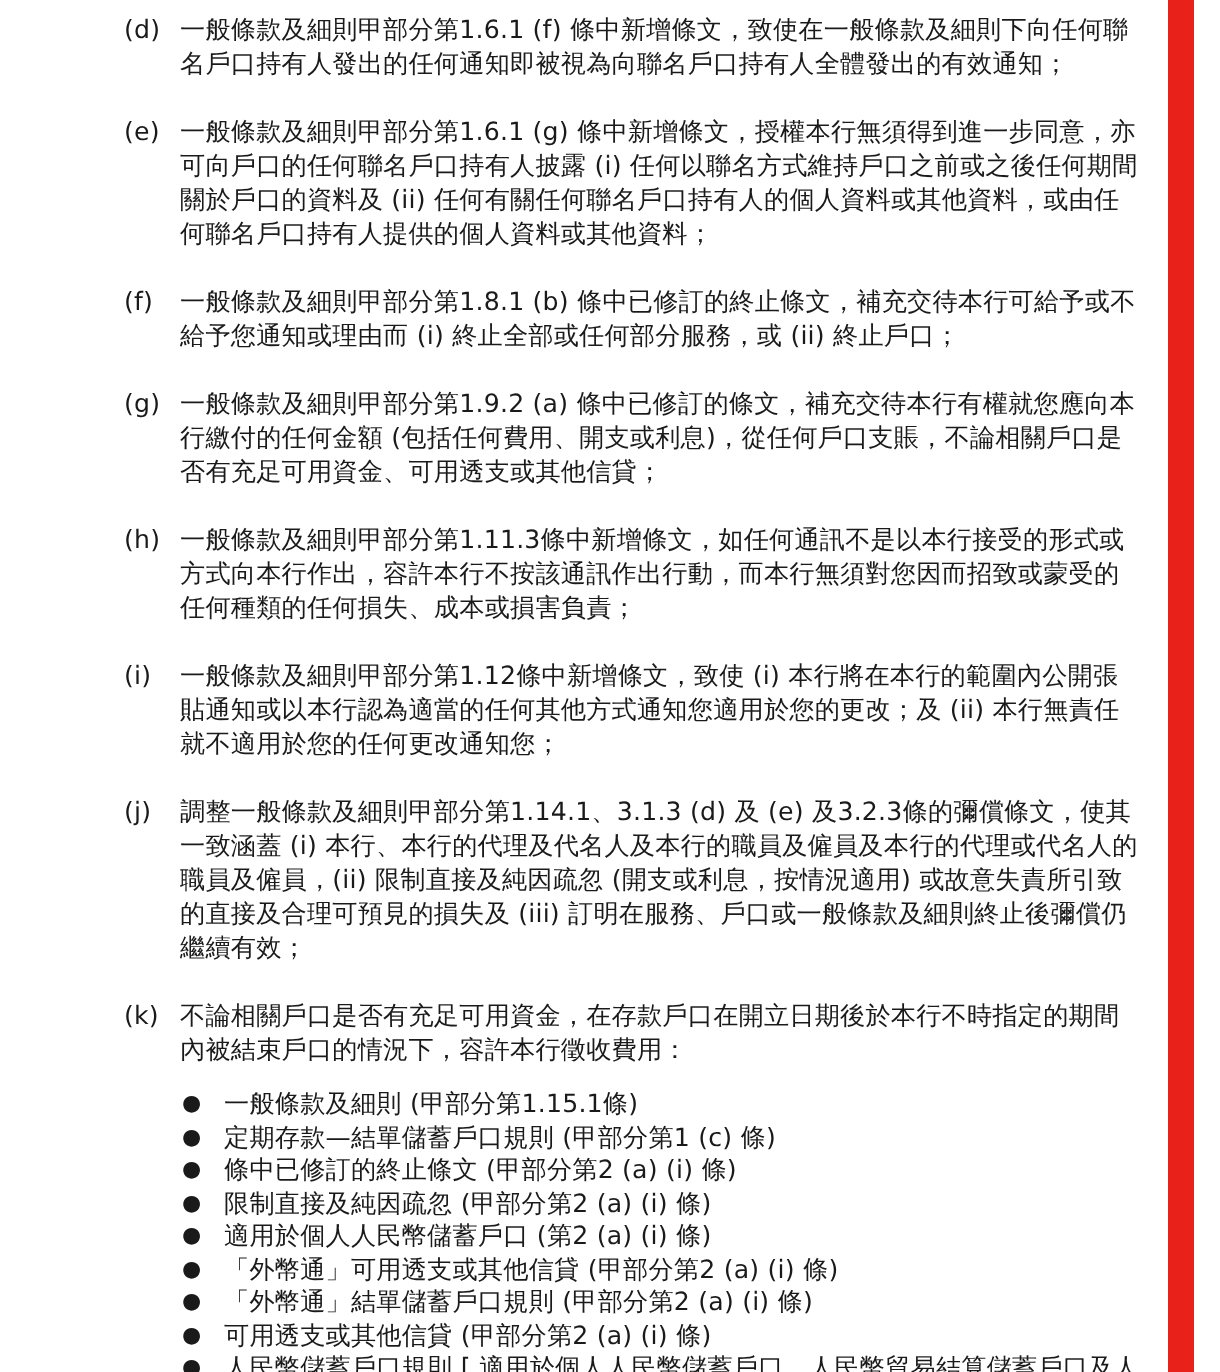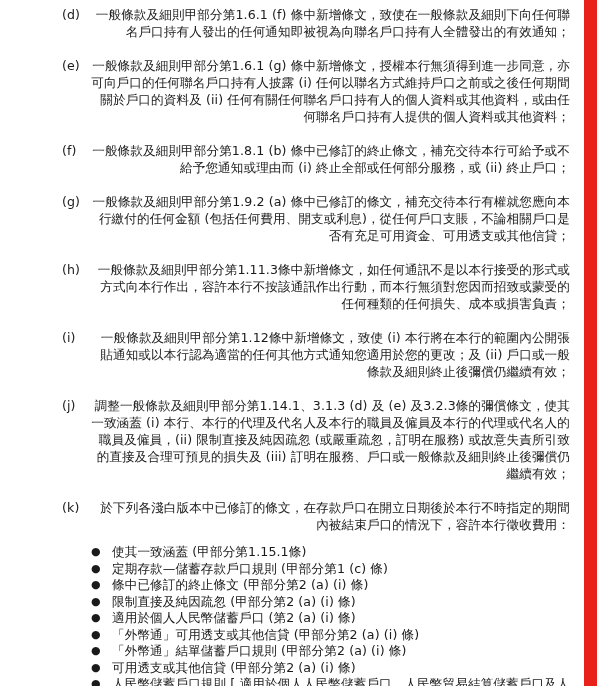--- a/index.html
+++ b/index.html
@@ -44,21 +44,20 @@
     margin-bottom: 17px;
     letter-spacing: 0.1px;
   }
   .clause-label {
     flex: 0 0 28px;
     width: 28px;
   }
   .clause-text {
     flex: 1 1 auto;
     width: 476px;
-    text-align: right;
   }
   .bullets {
     list-style: none;
     margin: -6px 0 0 0;
     padding: 0;
   }
   .bullet-item {
     display: flex;
     align-items: flex-start;
     font-size: 12.6px;
@@ -100,39 +99,39 @@
     <div class="clause">
       <span class="clause-label">(g)</span>
       <span class="clause-text">一般條款及細則甲部分第1.9.2 (a) 條中已修訂的條文，補充交待本行有權就您應向本行繳付的任何金額 (包括任何費用、開支或利息)，從任何戶口支賬，不論相關戶口是否有充足可用資金、可用透支或其他信貸；</span>
     </div>
     <div class="clause">
       <span class="clause-label">(h)</span>
       <span class="clause-text">一般條款及細則甲部分第1.11.3條中新增條文，如任何通訊不是以本行接受的形式或方式向本行作出，容許本行不按該通訊作出行動，而本行無須對您因而招致或蒙受的任何種類的任何損失、成本或損害負責；</span>
     </div>
     <div class="clause">
       <span class="clause-label">(i)</span>
-      <span class="clause-text">一般條款及細則甲部分第1.12條中新增條文，致使 (i) 本行將在本行的範圍內公開張貼通知或以本行認為適當的任何其他方式通知您適用於您的更改；及 (ii) 戶口或一般條款及細則終止後彌償仍繼續有效；</span>
+      <span class="clause-text">一般條款及細則甲部分第1.12條中新增條文，致使 (i) 本行將在本行的範圍內公開張貼通知或以本行認為適當的任何其他方式通知您適用於您的更改；及 (ii) 本行無責任就不適用於您的任何更改通知您；</span>
     </div>
     <div class="clause">
       <span class="clause-label">(j)</span>
-      <span class="clause-text">調整一般條款及細則甲部分第1.14.1、3.1.3 (d) 及 (e) 及3.2.3條的彌償條文，使其一致涵蓋 (i) 本行、本行的代理及代名人及本行的職員及僱員及本行的代理或代名人的職員及僱員，(ii) 限制直接及純因疏忽 (或嚴重疏忽，訂明在服務) 或故意失責所引致的直接及合理可預見的損失及 (iii) 訂明在服務、戶口或一般條款及細則終止後彌償仍繼續有效；</span>
+      <span class="clause-text">調整一般條款及細則甲部分第1.14.1、3.1.3 (d) 及 (e) 及3.2.3條的彌償條文，使其一致涵蓋 (i) 本行、本行的代理及代名人及本行的職員及僱員及本行的代理或代名人的職員及僱員，(ii) 限制直接及純因疏忽 (開支或利息，按情況適用) 或故意失責所引致的直接及合理可預見的損失及 (iii) 訂明在服務、戶口或一般條款及細則終止後彌償仍繼續有效；</span>
     </div>
     <div class="clause">
       <span class="clause-label">(k)</span>
-      <span class="clause-text">於下列各淺白版本中已修訂的條文，在存款戶口在開立日期後於本行不時指定的期間內被結束戶口的情況下，容許本行徵收費用：</span>
+      <span class="clause-text">不論相關戶口是否有充足可用資金，在存款戶口在開立日期後於本行不時指定的期間內被結束戶口的情況下，容許本行徵收費用：</span>
     </div>
 
     <ul class="bullets">
       <li class="bullet-item">
         <span class="bullet-dot">●</span>
-        <span class="bullet-text">使其一致涵蓋 (甲部分第1.15.1條)</span>
+        <span class="bullet-text">一般條款及細則 (甲部分第1.15.1條)</span>
       </li>
       <li class="bullet-item">
         <span class="bullet-dot">●</span>
-        <span class="bullet-text">定期存款—儲蓄存款戶口規則 (甲部分第1 (c) 條)</span>
+        <span class="bullet-text">定期存款—結單儲蓄戶口規則 (甲部分第1 (c) 條)</span>
       </li>
       <li class="bullet-item">
         <span class="bullet-dot">●</span>
         <span class="bullet-text">條中已修訂的終止條文 (甲部分第2 (a) (i) 條)</span>
       </li>
       <li class="bullet-item">
         <span class="bullet-dot">●</span>
         <span class="bullet-text">限制直接及純因疏忽 (甲部分第2 (a) (i) 條)</span>
       </li>
       <li class="bullet-item">

